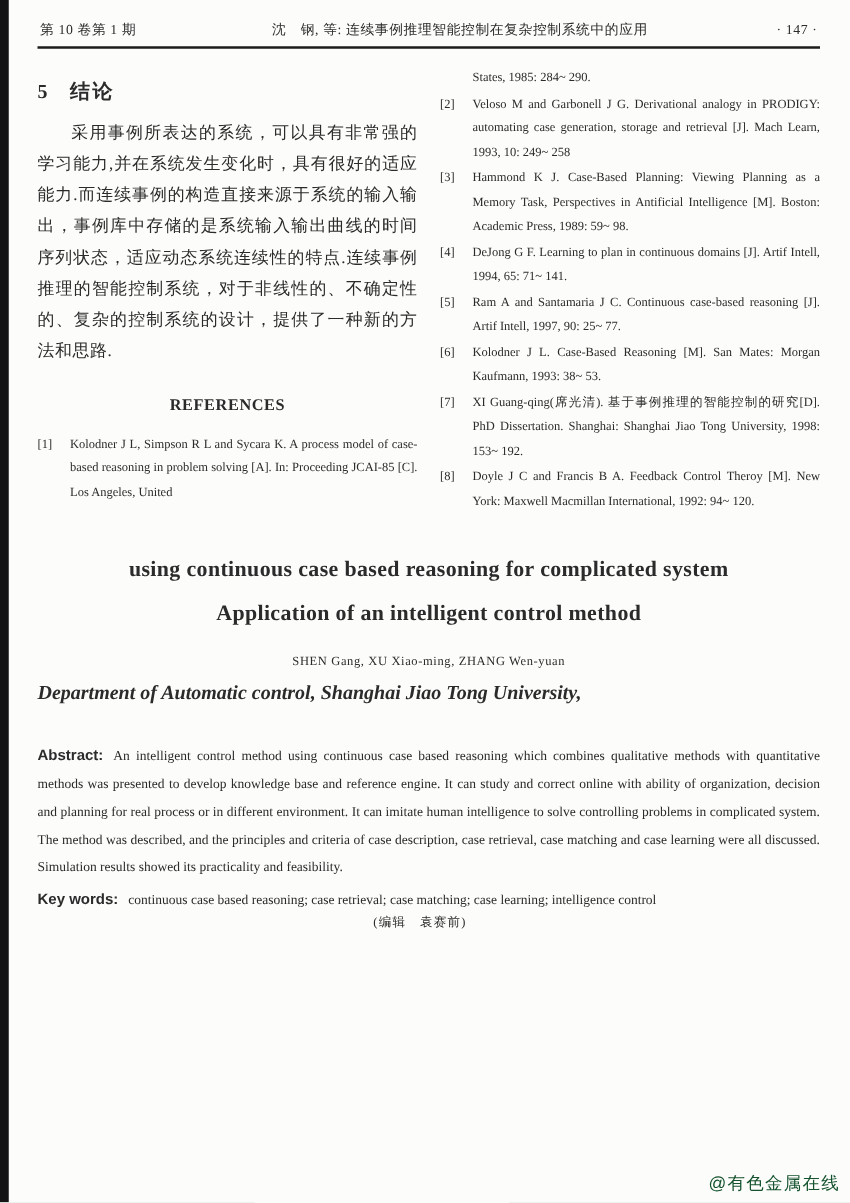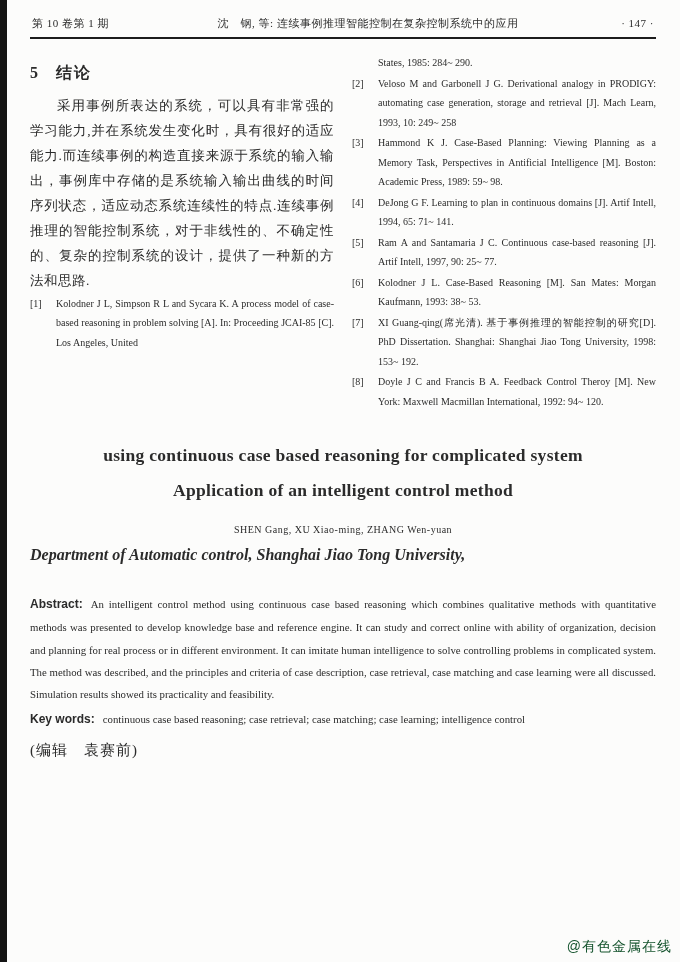--- a/index.html
+++ b/index.html
@@ -109,23 +109,22 @@
     font-weight: bold;
     font-size: 12px;
     margin-right: 8px;
   }
   .keywords {
     margin-top: 2px;
     font-size: 10.8px;
     line-height: 2.05;
   }
   .editor-credit {
-    text-align: left;
-    font-size: 15px;
-    margin-top: 10px;
+    text-align: center;
+    font-size: 10px;
     padding-right: 14px;
     letter-spacing: 1px;
   }
   .watermark {
     position: absolute;
     right: 8px;
     bottom: 6px;
     font-size: 14px;
     color: #14532d;
     font-family: "Liberation Sans", "DejaVu Sans", sans-serif;
@@ -147,20 +146,21 @@
     </div>
 
     <div class="columns">
 
       <div class="col">
         <div class="section-heading">
           <span class="num">5</span><span>结论</span>
         </div>
         <p class="cn-paragraph">采用事例所表达的系统，可以具有非常强的学习能力,并在系统发生变化时，具有很好的适应能力.而连续事例的构造直接来源于系统的输入输出，事例库中存储的是系统输入输出曲线的时间序列状态，适应动态系统连续性的特点.连续事例推理的智能控制系统，对于非线性的、不确定性的、复杂的控制系统的设计，提供了一种新的方法和思路.</p>
 
+        <div class="references-heading">REFERENCES</div>
 
         <div class="ref">
           <span class="ref-num">[1]</span>
           <span class="ref-text">Kolodner J L, Simpson R L and Sycara K. A process model of case-based reasoning in problem solving [A]. In: Proceeding JCAI-85 [C]. Los Angeles, United</span>
         </div>
       </div>
 
       <div class="col">
         <div class="ref continuation">
           <span class="ref-num"></span>

